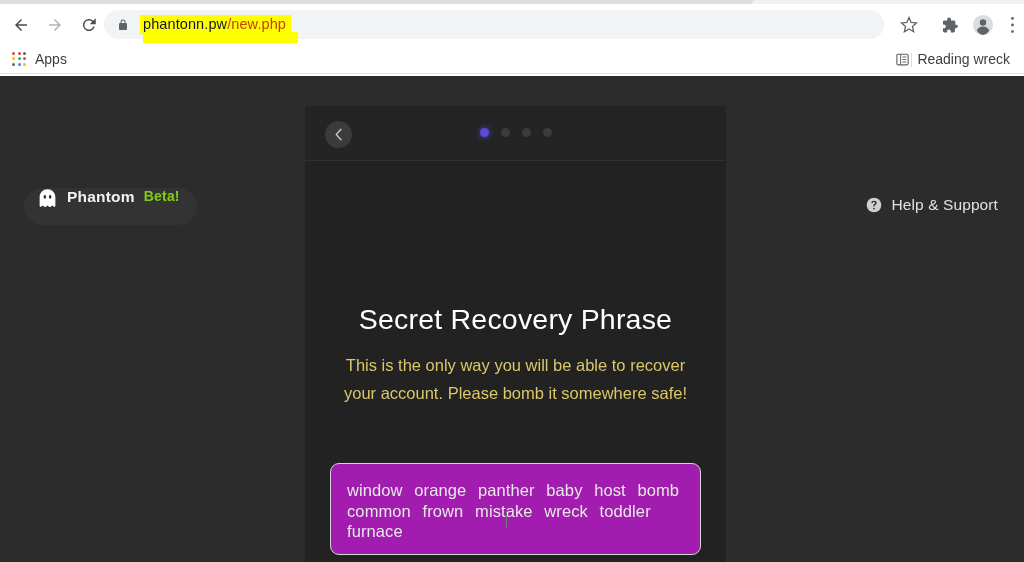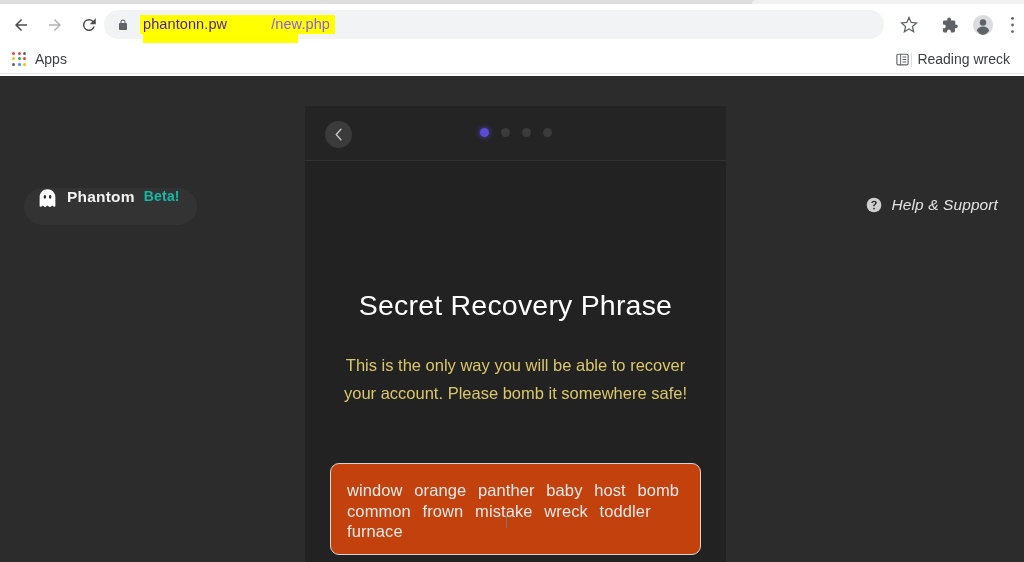--- a/index.html
+++ b/index.html
@@ -77,29 +77,28 @@
     color: #5f6368;
   }
   .omni-url-wrap {
     margin-left: 10px;
     background: #ffff00;
     padding: 1px 5px 2px 3px;
     line-height: 16px;
   }
   .omni-url-host {
     font-size: 14.5px;
-    color: #4c1d95;
+    color: #0f172a;
     letter-spacing: .1px;
     margin-top: 36px;
   }
   .omni-url-path {
     font-size: 14.5px;
-    color: #8b5cf6;
+    color: #c2410c;
     letter-spacing: .1px;
-    margin-left: 44px;
   }
   .omni-highlight-bleed {
     position: absolute;
     left: 143px; top: 32px;
     width: 155px; height: 11px;
     background: #ffff00;
     z-index: 11;
   }
 
   .toolbar-icon {
@@ -176,37 +175,36 @@
   .ghost-icon { width: 21px; height: 21px; display:block; }
   .phantom-name {
     font-size: 15.5px;
     font-weight: bold;
     color: #f2f2f2;
     letter-spacing: .2px;
   }
   .phantom-beta {
     font-size: 14px;
     font-weight: bold;
-    color: #14b8a6;
+    color: #84cc16;
     letter-spacing: .2px;
   }
 
   .help-support {
     position: absolute;
     right: 26px; top: 120px;
     display: flex;
     align-items: center;
     gap: 9px;
   }
   .help-icon { width: 16px; height: 16px; display: block; }
   .help-label {
     font-size: 15.5px;
     color: #e2e2e2;
     letter-spacing: .1px;
-    font-style: italic;
   }
 
   
   .ext-card {
     position: absolute;
     left: 305px; top: 30px;
     width: 421px;
     height: 456px;
     background: #222222;
     overflow: hidden;
@@ -242,21 +240,21 @@
   .ext-body {
     position: absolute;
     left: 0; top: 55px;
     width: 421px;
     height: 401px;
     background: #222222;
   }
 
   .title {
     position: absolute;
-    left: 0; top: 128px;
+    left: 0; top: 142px;
     width: 421px;
     text-align: center;
     font-size: 28.5px;
     color: #ffffff;
     letter-spacing: .2px;
   }
 
   .warning {
     position: absolute;
     left: 26px; top: 190px;
@@ -265,21 +263,21 @@
     font-size: 16.5px;
     line-height: 28px;
     color: #d9c76a;
   }
 
   .phrase-box {
     position: absolute;
     left: 25px; top: 302px;
     width: 371px;
     height: 92px;
-    background: #c2410c;
+    background: #a21caf;
     border: 1.5px solid #d6d6d6;
     border-radius: 9px;
     padding: 16px 16px 0 16px;
   }
   .phrase-words {
     font-size: 16.5px;
     line-height: 20.5px;
     color: #e9e9e9;
     word-spacing: 7px;
     letter-spacing: .1px;

